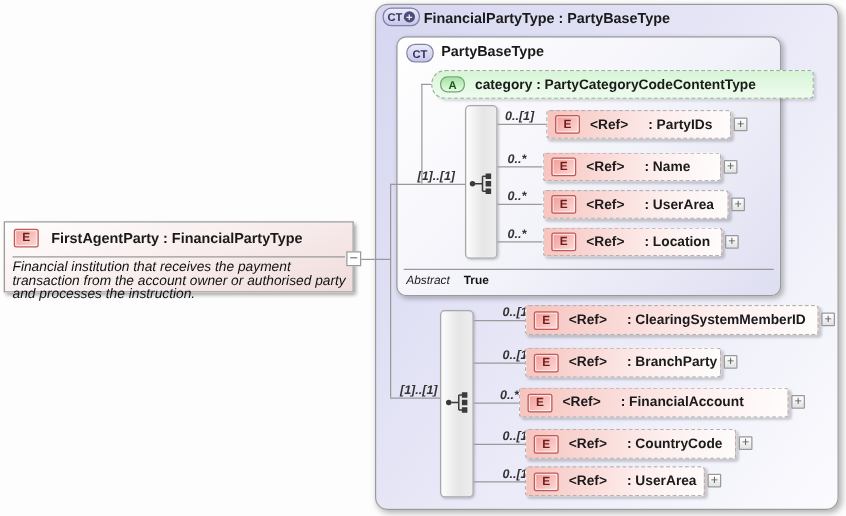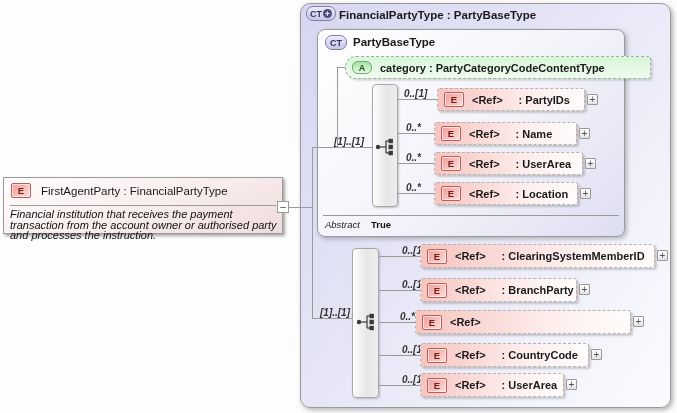--- a/index.html
+++ b/index.html
@@ -7,21 +7,21 @@
           font-family:"Liberation Sans",sans-serif;color:#1a1a1a;}
   .hline{position:absolute;height:1px;background:#9a9a9a;}
   .vline{position:absolute;width:1px;background:#9a9a9a;}
   .card{position:absolute;font-style:italic;font-weight:bold;font-size:10px;color:#333;white-space:nowrap;}
 
   
   .rootbox{position:absolute;left:3px;top:177px;width:280px;height:57px;box-sizing:border-box;
            border:1px solid #9a9a9a;background:linear-gradient(160deg,#fffdfd 0%,#f8ecec 55%,#f0dcdc 100%);
            box-shadow:2px 2px 3px rgba(0,0,0,0.35);}
   .rootbox .hdr{display:flex;align-items:center;padding:5px 7px 3px 7px;}
-  .roottitle{font-size:11.5px;font-weight:normal;margin-left:10px;white-space:nowrap;}
+  .roottitle{font-size:11.5px;font-weight:bold;margin-left:10px;white-space:nowrap;}
   .rootsep{position:absolute;left:6px;right:6px;top:27px;height:1px;background:#9a9a9a;}
   .rootdesc{position:absolute;left:6px;top:31px;width:270px;font-size:11px;font-style:italic;
             line-height:10.5px;color:#111;}
   .toggle{position:absolute;left:277px;top:201px;width:12px;height:12px;box-sizing:border-box;
           border:1px solid #9a9a9a;background:#fff;font-size:10px;line-height:9px;text-align:center;color:#444;}
 
   
   .outer{position:absolute;left:300px;top:3px;width:371px;height:405px;box-sizing:border-box;
          border:1px solid #9a9a9a;border-radius:10px;
          background:linear-gradient(125deg,#d6d6f1 0%,#e4e4f6 40%,#fbfbfe 100%);
@@ -194,20 +194,21 @@
     <span class="ref">&lt;Ref&gt;</span>
     <span class="ename">: BranchParty</span>
   </div>
   <div class="plus" style="left:579px;top:284px;">+</div>
 
   <div class="card" style="left:400px;top:311px;">0..*</div>
   <div class="hline" style="left:379px;top:322px;width:36px;"></div>
   <div class="erow" style="left:415px;top:310px;width:216px;height:24px;">
     <span class="ebadge">E</span>
     <span class="ref">&lt;Ref&gt;</span>
+    <span class="ename">: FinancialAccount</span>
   </div>
   <div class="plus" style="left:633px;top:316px;">+</div>
 
   <div class="card" style="left:402px;top:344px;">0..[1]</div>
   <div class="hline" style="left:379px;top:355px;width:41px;"></div>
   <div class="erow" style="left:420px;top:343px;width:169px;height:24px;">
     <span class="ebadge">E</span>
     <span class="ref">&lt;Ref&gt;</span>
     <span class="ename">: CountryCode</span>
   </div>

